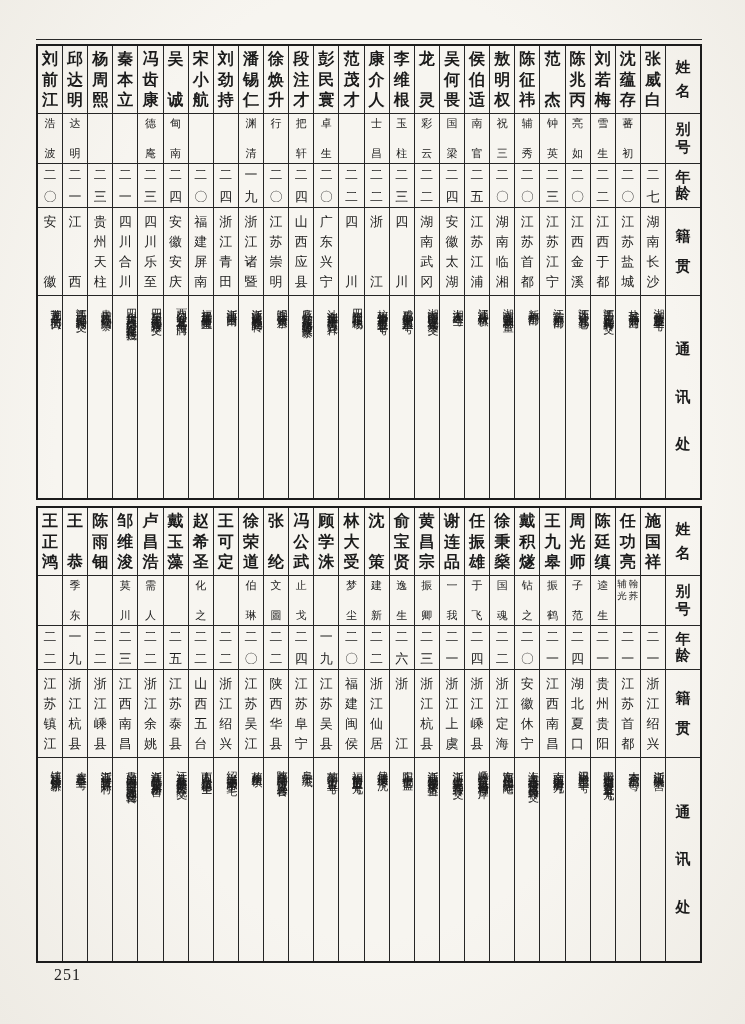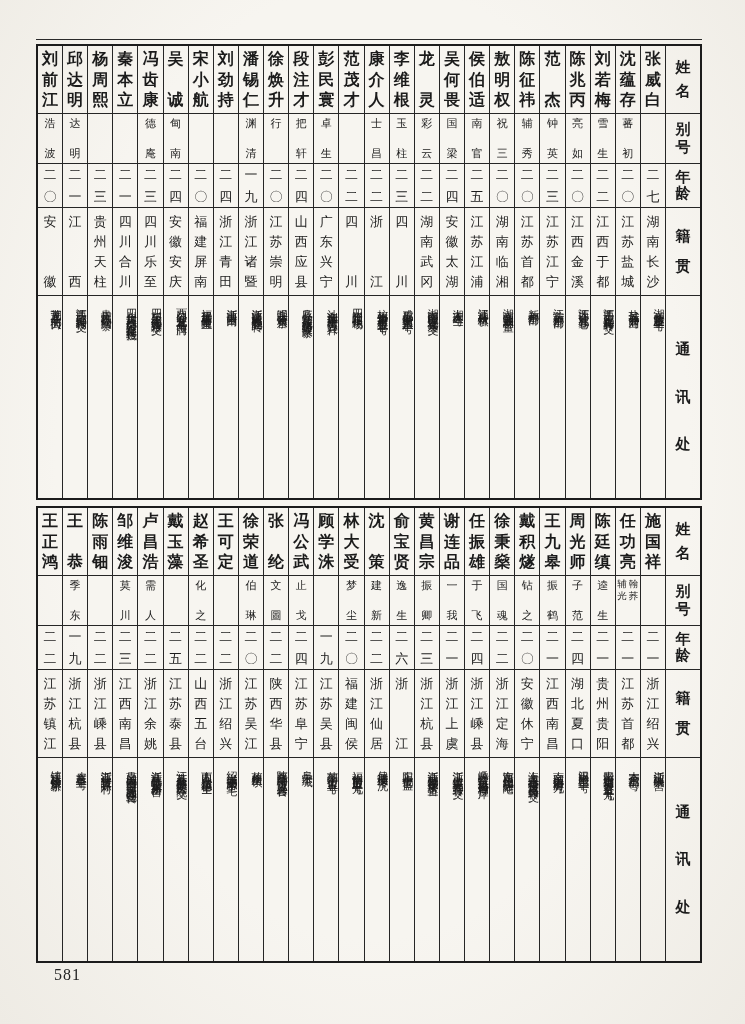--- a/index.html
+++ b/index.html
@@ -1147,14 +1147,14 @@
         </div>
         <div class="cell c-origin">
           <span>江</span>
           <span>苏</span>
           <span>镇</span>
           <span>江</span>
         </div>
         <div class="cell c-addr">镇江高桥镇侯家桥</div>
       </div>
     </div>
-  <div class="page-number">581</div>
+  <div class="page-number">251</div>
 </div>
 
 </body></html>

